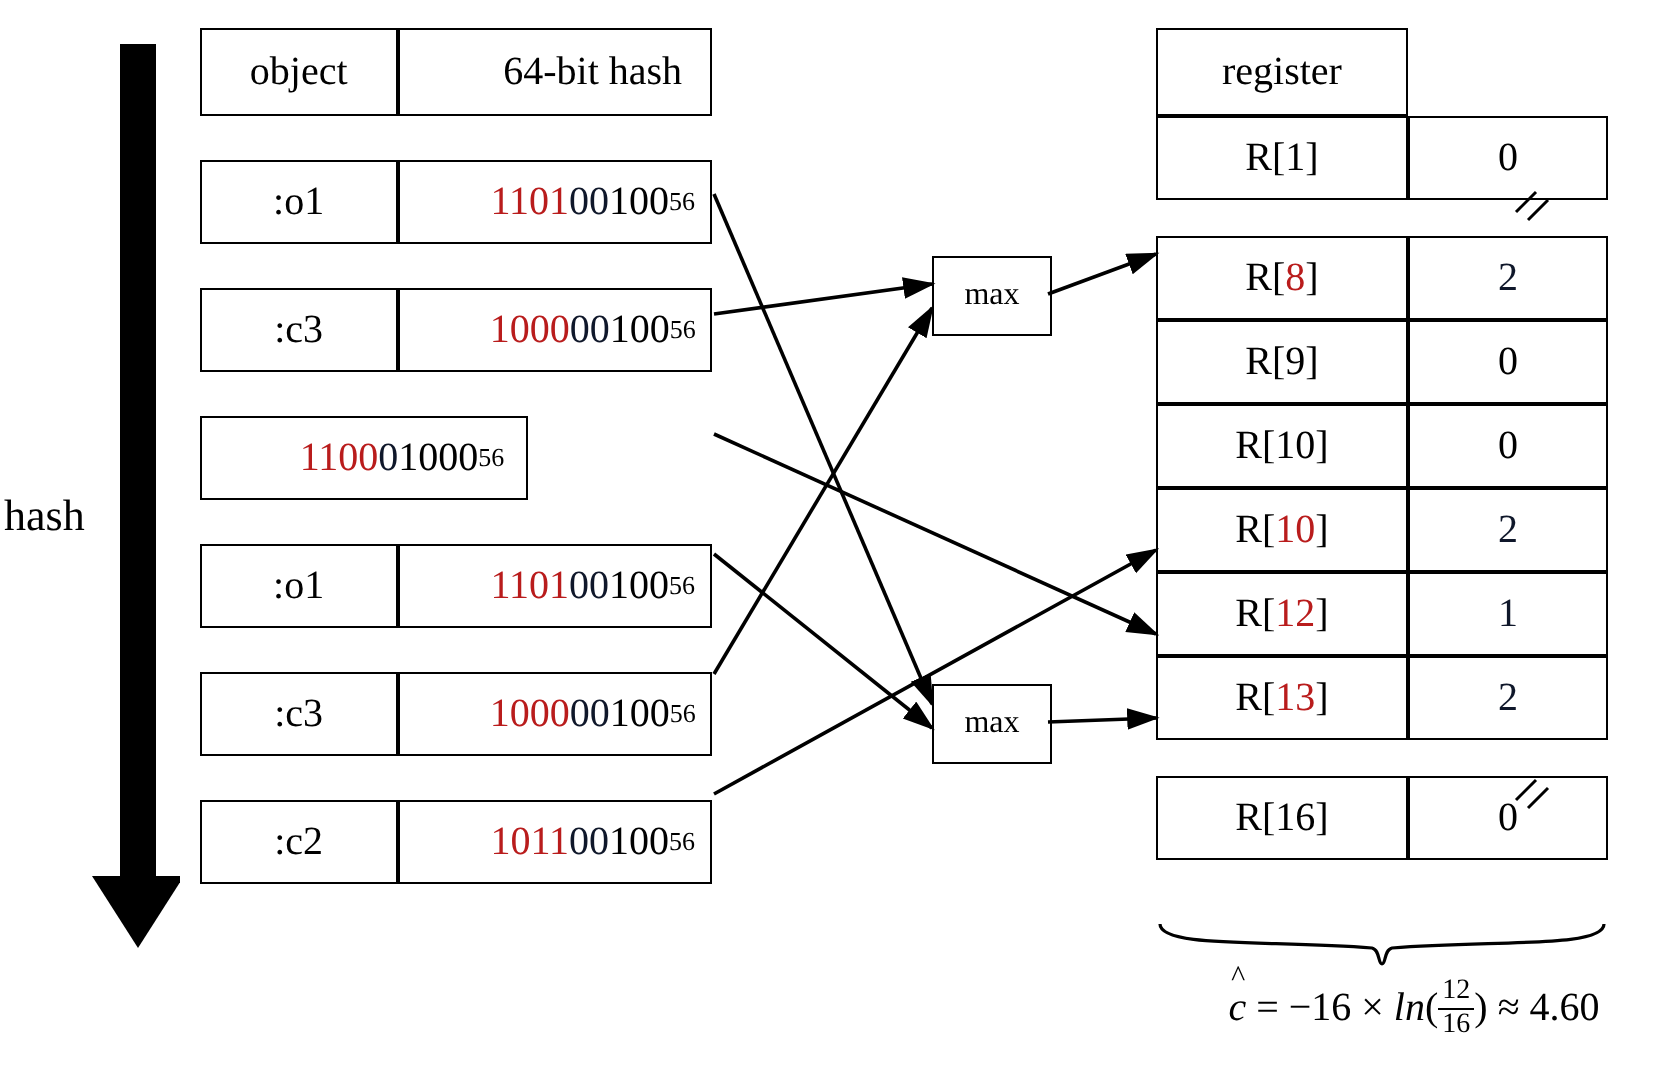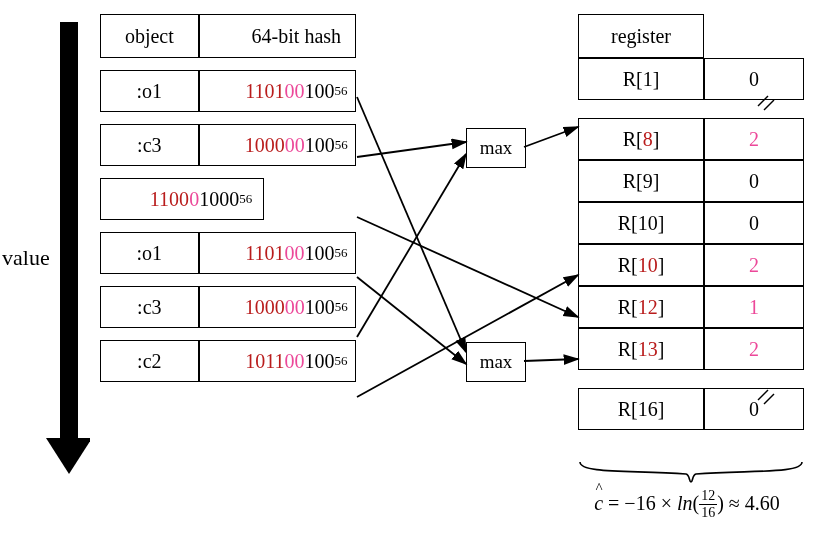--- a/index.html
+++ b/index.html
@@ -47,36 +47,36 @@
     width: 256px;
     height: 44px;
   }
   .header-row .cell { height: 44px; }
   .col-obj { width: 104px; justify-content: center; text-align: right; }
   .col-hash { width: 164px; justify-content: center; padding-left: 44px; }
   .data-row {
     display: flex;
     width: 256px;
     height: 42px;
-    margin-top: 12px;
+    margin-top: 22px;
   }
   .blue { color: #b91c1c; }
-  .red { color: #ec4899; }
+  .red { color: #0f172a; }
   sup { font-size: 0.65em; }
 
   
   .maxbox {
     position: absolute;
     width: 58px;
     height: 38px;
     border: 1.5px solid #000;
     display: flex;
     align-items: center;
     justify-content: center;
-    font-size: 19px;
+    font-size: 16px;
     background: #fff;
   }
   .max1 { left: 466px; top: 128px; }
   .max2 { left: 466px; top: 342px; }
 
   
   .right-table {
     position: absolute;
     left: 578px;
     top: 14px;
@@ -94,21 +94,21 @@
   .rt-gap { margin-top: 18px; }
 
   
   .break {
     position: absolute;
     pointer-events: none;
   }
 
   .formula {
     position: absolute;
-    left: 564px;
+    left: 584px;
     top: 490px;
     width: 246px;
     font-size: 20px;
     text-align: center;
   }
   .formula .hat {
     position: relative;
   }
   .formula .hat::before {
     content: "^";
@@ -141,21 +141,21 @@
     position: absolute;
     left: 578px;
     top: 460px;
   }
 </style>
 </head>
 <body>
 
 <div class="stage">
 
-  <div class="time-label">value</div>
+  <div class="time-label">hash</div>
   <svg class="time-arrow" width="44" height="460">
     <rect x="14" y="4" width="18" height="420" fill="#000"></rect>
     <polygon points="0,420 46,420 23,456" fill="#000"></polygon>
   </svg>
 
   <div class="left-table">
     <div class="header-row">
       <div class="cell col-obj">object</div>
       <div class="cell col-hash">64-bit hash</div>
     </div>

